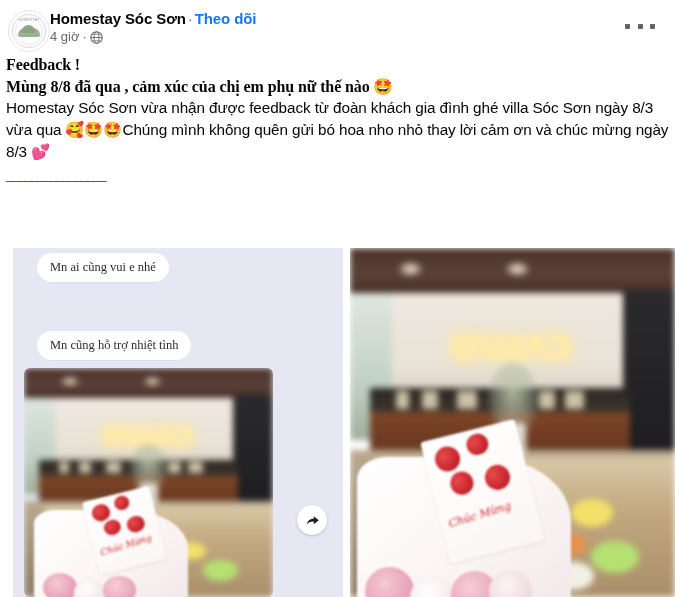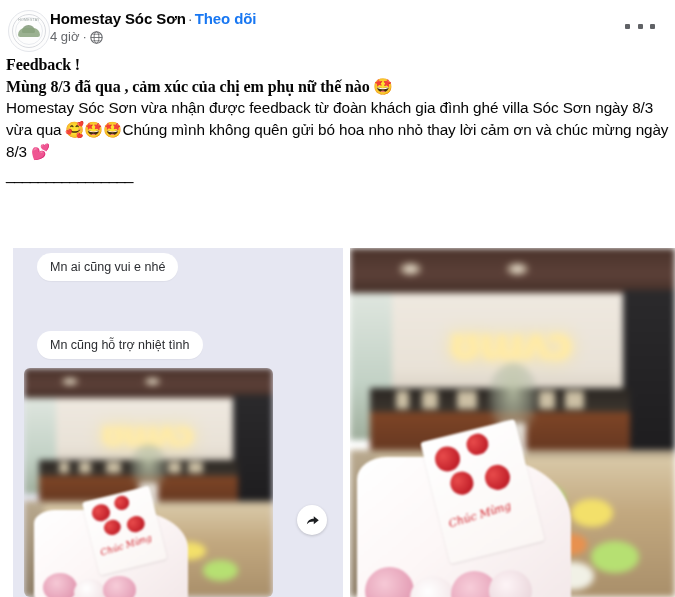--- a/index.html
+++ b/index.html
@@ -134,23 +134,23 @@
   }
   .post-body .bold-line {
     font-weight: 700;
     font-family: "Liberation Serif", serif;
     font-size: 16px;
   }
   .emoji { font-family: "DejaVu Sans", sans-serif; }
   .rule {
     display: block;
     letter-spacing: -1px;
-    font-size: 16px;
+    font-size: 13px;
     line-height: 22px;
-    color: #000000;
+    color: #0c4a6e;
   }
   .see-more {
     font-weight: 700;
     color: #050505;
     cursor: pointer;
   }
 
   
   .media {
     position: absolute;
@@ -183,21 +183,21 @@
     background: #e6e7f2;
   }
   .bubble {
     position: absolute;
     background: #ffffff;
     border-radius: 17px;
     font-size: 12.5px;
     color: #2b2d31;
     padding: 7px 13px;
     white-space: nowrap;
-    font-family: Liberation Sans, sans-serif;
+    font-family: Liberation Serif, serif;
     box-shadow: 0 1px 1px rgba(0,0,0,.04);
   }
   .bubble-1 { left: 24px; top: 5px; }
   .bubble-2 { left: 24px; top: 44px; }
   .bubble-3 { left: 24px; top: 83px; }
 
   .photo {
     position: absolute;
     overflow: hidden;
   }
@@ -383,21 +383,21 @@
 </div>
 
 <div class="more-btn">
   <i></i>
   <i></i>
   <i></i>
 </div>
 
 <div class="post-body">
   <div class="bold-line">Feedback !</div>
-  <div class="bold-line"><span>Mùng 8/3 đã qua , cảm xúc của chị em phụ nữ thế nào </span><span class="emoji">🤩</span></div>
+  <div class="bold-line"><span>Mùng 8/8 đã qua , cảm xúc của chị em phụ nữ thế nào </span><span class="emoji">🤩</span></div>
   <div><span>Homestay Sóc Sơn vừa nhận được feedback từ đoàn khách gia đình ghé villa Sóc Sơn ngày 8/3 vừa qua </span><span class="emoji">🥰</span><span class="emoji">🤩🤩</span><span>Chúng mình không quên gửi bó hoa nho nhỏ thay lời cảm ơn và chúc mừng ngày 8/3 </span><span class="emoji">💕</span></div>
   <span class="rule">________________</span>
 </div>
 
 <div class="media">
 
   <div class="media-pane pane-left">
     <div class="chat-area">
 
       <div class="bubble bubble-1">Mn ai cũng vui e nhé</div>

